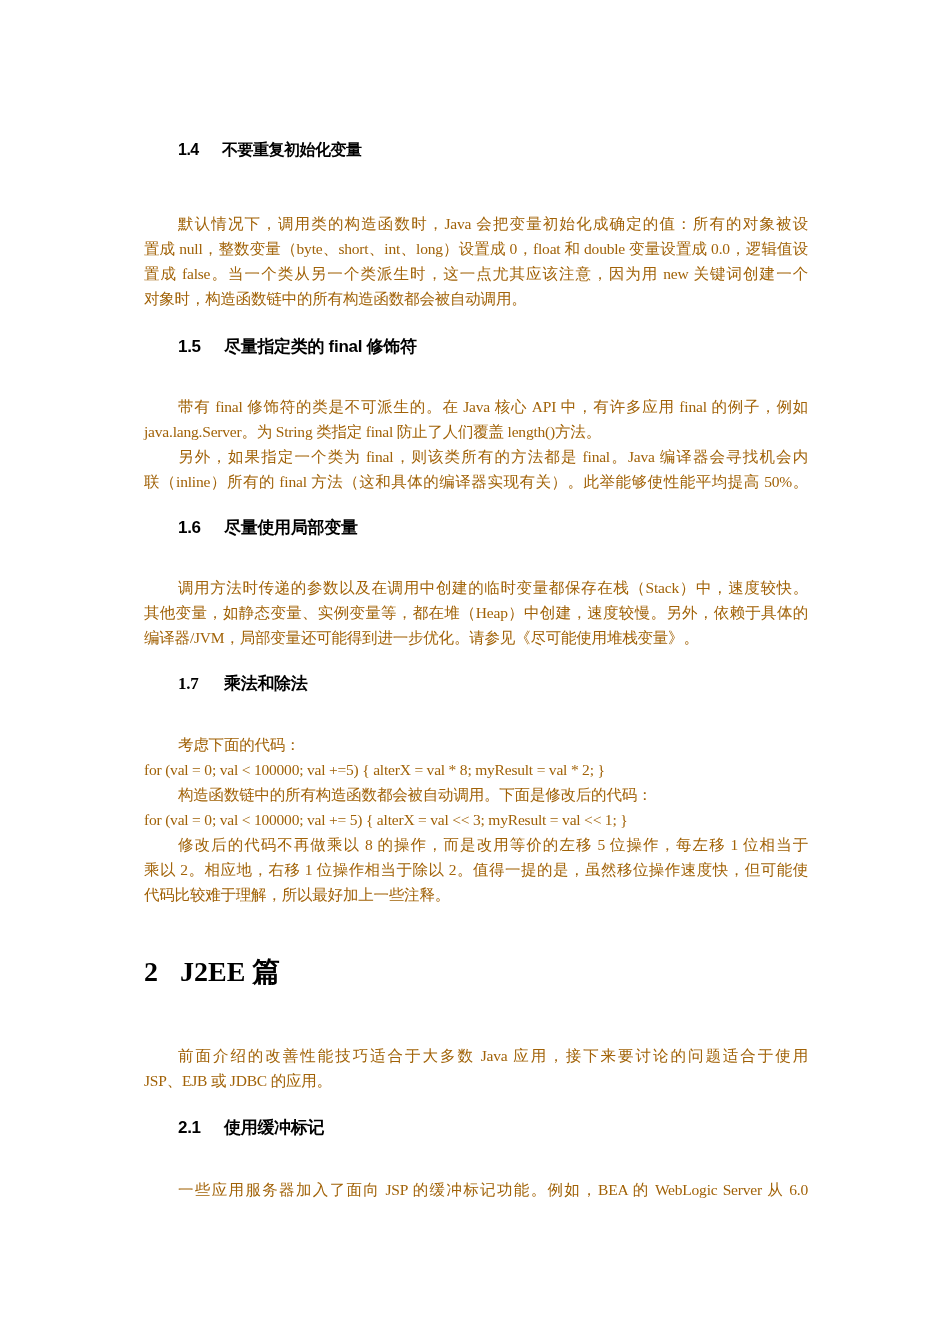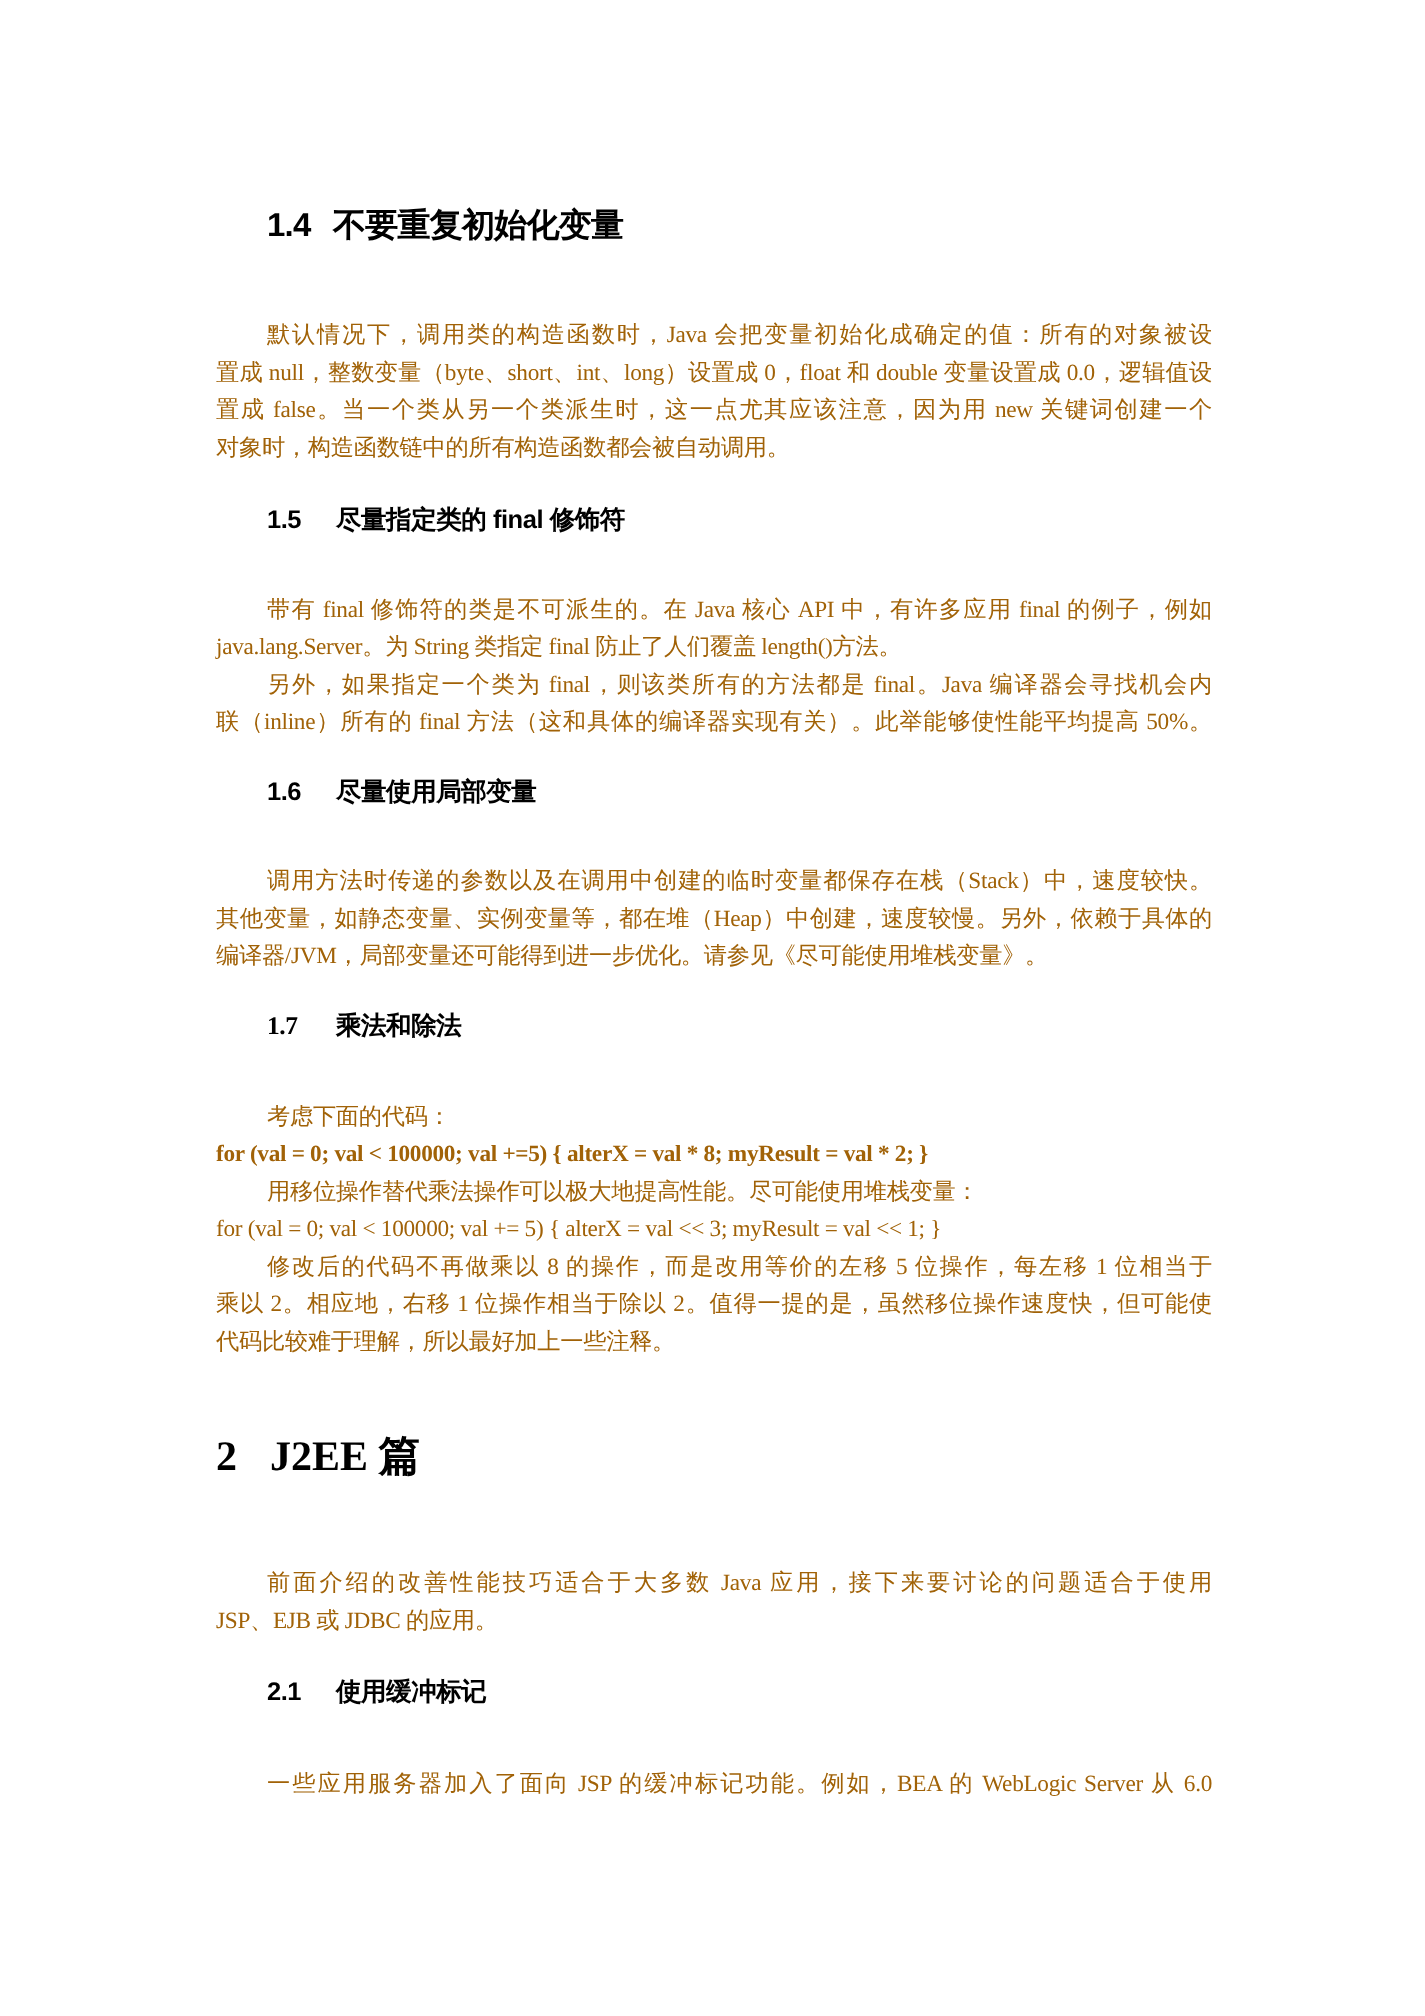--- a/index.html
+++ b/index.html
@@ -20,21 +20,21 @@
       left: 0;
       top: 0;
       width: 950px;
       height: 1344px;
     }
     .h2 {
       position: absolute;
       left: 178px;
       font-family: "Liberation Sans", "DejaVu Sans", sans-serif;
       font-weight: bold;
-      font-size: 22px;
+      font-size: 16px;
       line-height: 26px;
       white-space: nowrap;
       letter-spacing: -0.5px;
     }
     .h3 {
       position: absolute;
       left: 178px;
       font-family: "Liberation Sans", "DejaVu Sans", sans-serif;
       font-weight: bold;
       font-size: 17px;
@@ -96,22 +96,22 @@
     <span class="num">1.6</span><span>尽量使用局部变量</span>
   </div>
   <div class="line indent justify" style="top:578px;">调用方法时传递的参数以及在调用中创建的临时变量都保存在栈（Stack）中，速度较快。</div>
   <div class="line justify" style="top:603px;">其他变量，如静态变量、实例变量等，都在堆（Heap）中创建，速度较慢。另外，依赖于具体的</div>
   <div class="line" style="top:628px;">编译器/JVM，局部变量还可能得到进一步优化。请参见《尽可能使用堆栈变量》。</div>
 
   <div class="h3" style="top:673px;font-family:Liberation Serif, serif;">
     <span class="num">1.7</span><span>乘法和除法</span>
   </div>
   <div class="line indent" style="top:735px;">考虑下面的代码：</div>
-  <div class="line" style="top:760px;font-weight:bold;">for (val = 0; val &lt; 100000; val +=5) { alterX = val * 8; myResult = val * 2; }</div>
-  <div class="line indent" style="top:785px;">用移位操作替代乘法操作可以极大地提高性能。尽可能使用堆栈变量：</div>
+  <div class="line" style="top:760px;">for (val = 0; val &lt; 100000; val +=5) { alterX = val * 8; myResult = val * 2; }</div>
+  <div class="line indent" style="top:785px;">构造函数链中的所有构造函数都会被自动调用。下面是修改后的代码：</div>
   <div class="line" style="top:810px;">for (val = 0; val &lt; 100000; val += 5) { alterX = val &lt;&lt; 3; myResult = val &lt;&lt; 1; }</div>
   <div class="line indent justify" style="top:835px;">修改后的代码不再做乘以 8 的操作，而是改用等价的左移 5 位操作，每左移 1 位相当于</div>
   <div class="line justify" style="top:860px;">乘以 2。相应地，右移 1 位操作相当于除以 2。值得一提的是，虽然移位操作速度快，但可能使</div>
   <div class="line" style="top:885px;">代码比较难于理解，所以最好加上一些注释。</div>
 
   <div class="h1" style="top:959px;">
     <span class="num">2</span><span>J2EE 篇</span>
   </div>
   <div class="line indent justify" style="top:1046px;">前面介绍的改善性能技巧适合于大多数 Java 应用，接下来要讨论的问题适合于使用</div>
   <div class="line" style="top:1071px;">JSP、EJB 或 JDBC 的应用。</div>

